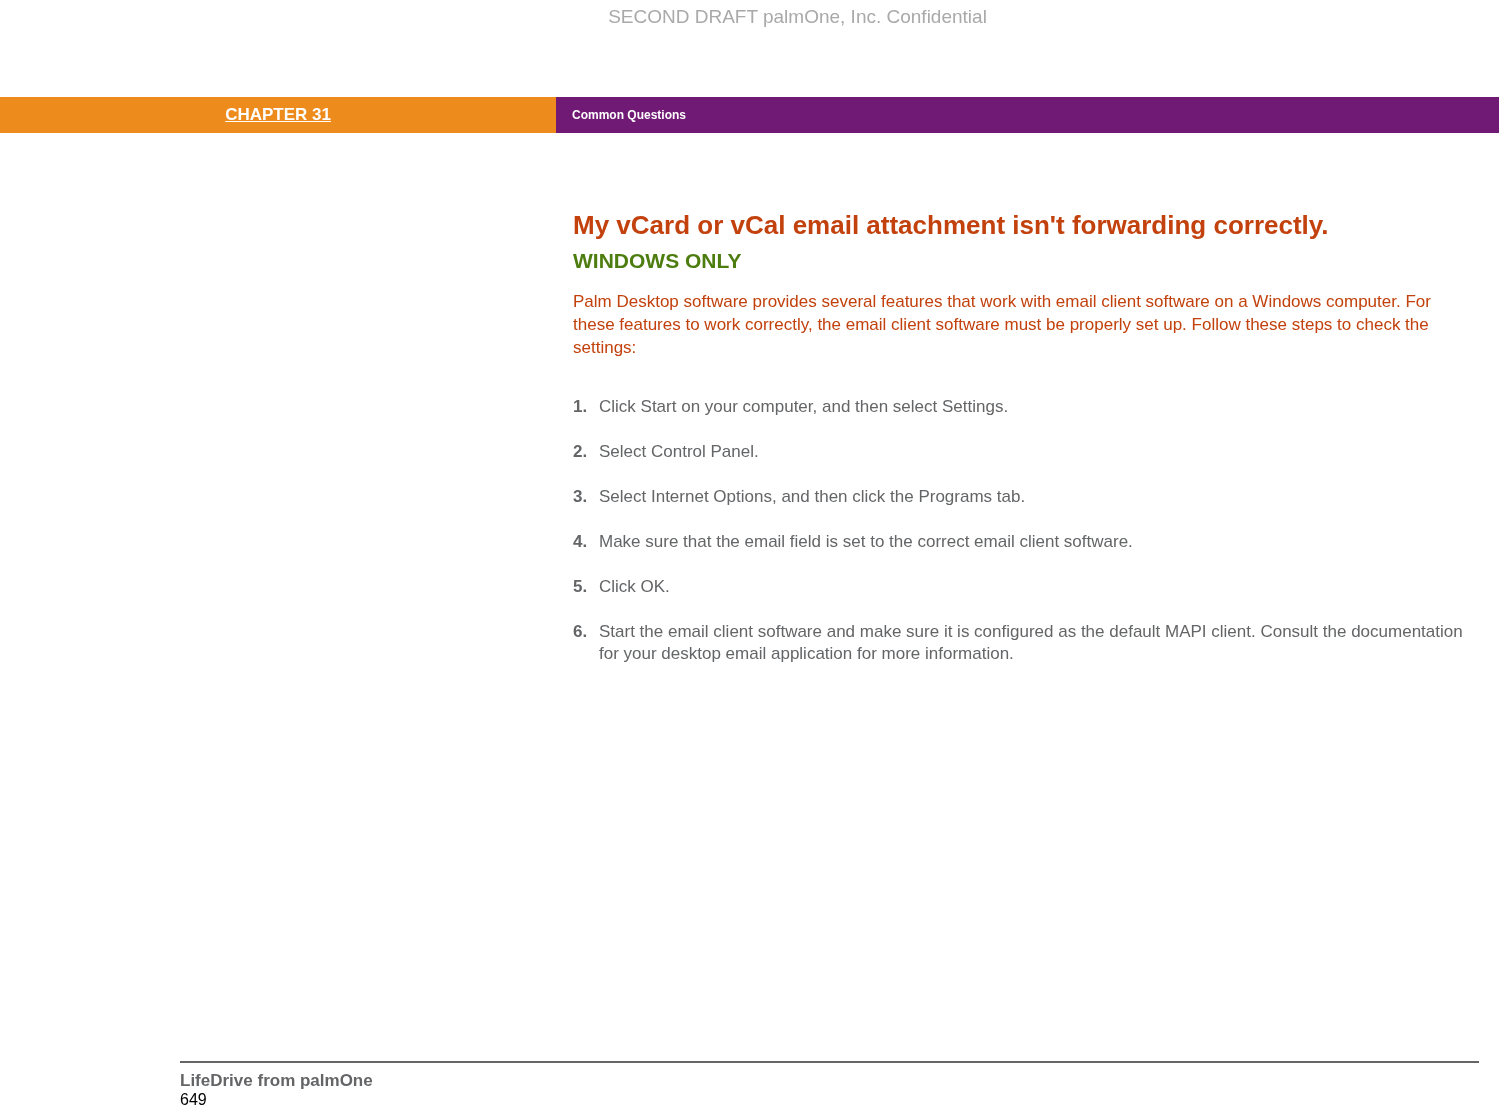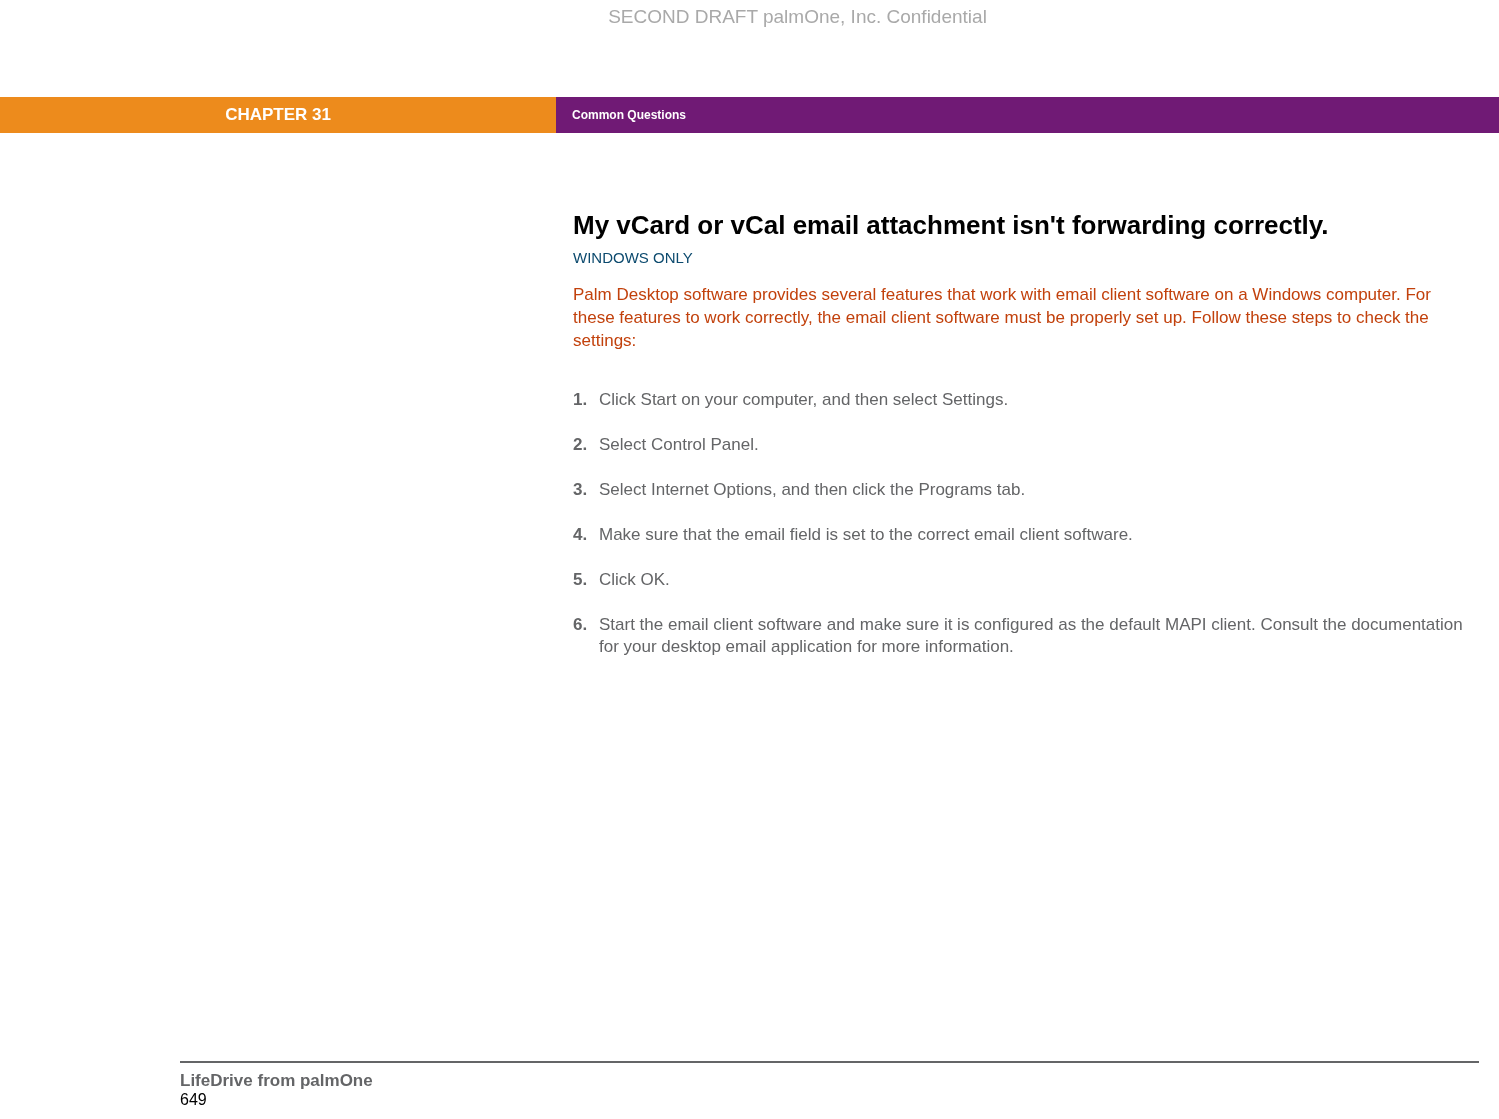--- a/index.html
+++ b/index.html
@@ -36,47 +36,48 @@
     .chapter-block {
       width: 556px;
       background: #ed8b1c;
       color: #ffffff;
       font-weight: bold;
       font-size: 17px;
       display: flex;
       align-items: center;
       justify-content: flex-end;
       padding-right: 225px;
+      text-decoration: underline;
     }
     .title-block {
       flex: 1;
       background: #701a75;
       color: #ffffff;
       font-weight: bold;
       font-size: 12px;
       display: flex;
       align-items: center;
       padding-left: 16px;
     }
     .content {
       position: absolute;
       top: 210px;
       left: 573px;
       right: 20px;
     }
     .heading {
-      color: #000000;
+      color: #c2410c;
       font-size: 26px;
       font-weight: bold;
       margin-bottom: 8px;
     }
     .windows-only {
-      color: #0c4a6e;
-      font-weight: normal;
-      font-size: 15px;
+      color: #4d7c0f;
+      font-weight: bold;
+      font-size: 21px;
       margin-bottom: 18px;
     }
     .intro {
       color: #c2410c;
       font-size: 17px;
       line-height: 1.35;
       margin-bottom: 36px;
       max-width: 880px;
     }
     .steps {

